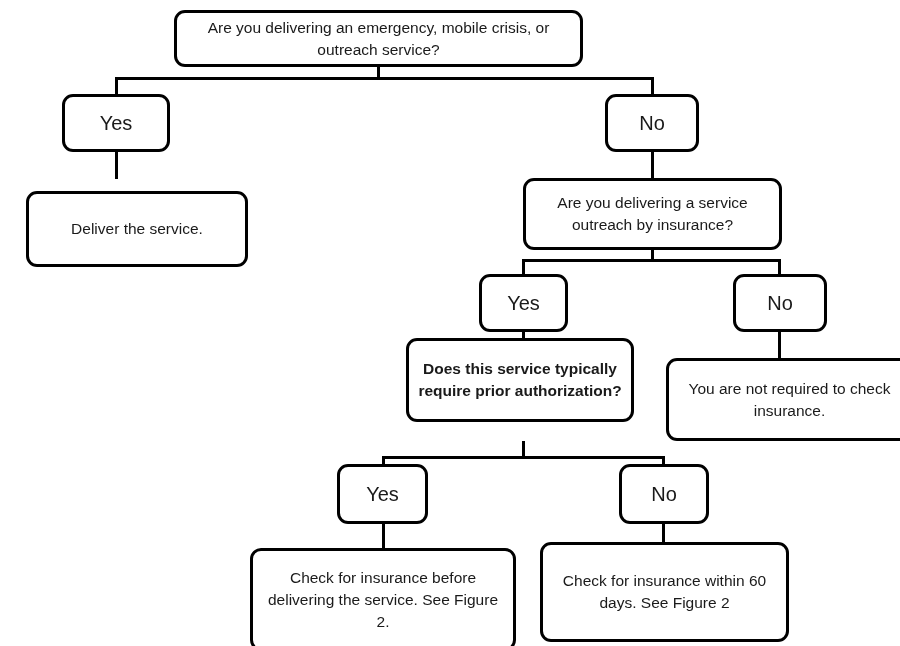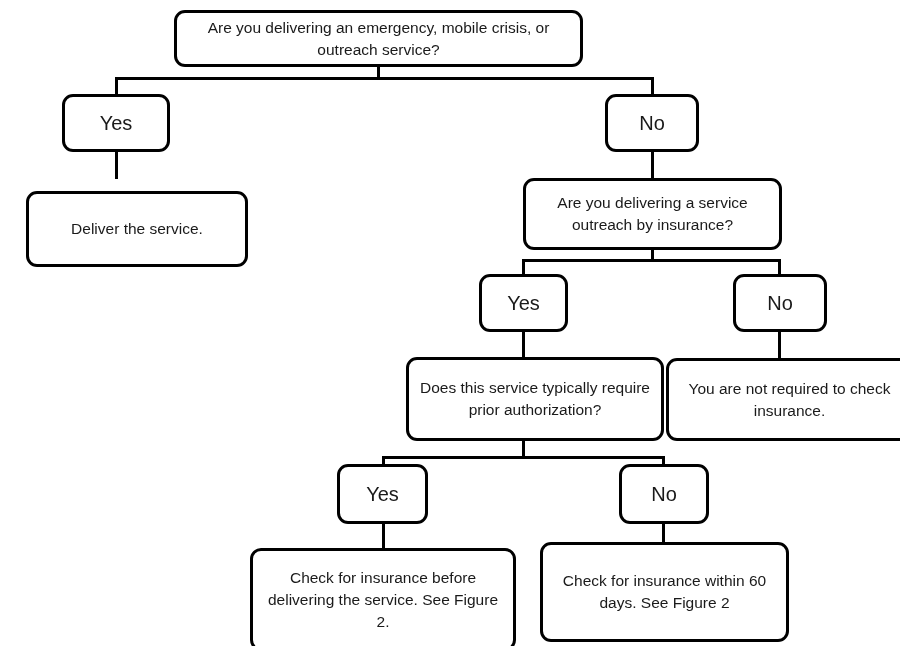--- a/index.html
+++ b/index.html
@@ -96,21 +96,21 @@
     <span class="label">Yes</span>
   </div>
 
   <div class="node decision-label" style="left:733px; top:274px; width:94px; height:58px;">
     <span class="label">No</span>
   </div>
 
   <div class="edge v" style="left:522px; top:332px; height:26px;"></div>
   <div class="edge v" style="left:778px; top:332px; height:26px;"></div>
 
-  <div class="node" style="left:406px; top:357px; width:258px; height:84px;">
+  <div class="node" style="left:406px; top:338px; width:228px; height:84px;font-weight:bold;">
     <span class="label">Does this service typically require prior authorization?</span>
   </div>
 
   <div class="node" style="left:666px; top:358px; width:247px; height:83px;">
     <span class="label">You are not required to check insurance.</span>
   </div>
 
   <div class="edge v" style="left:522px; top:441px; height:16px;"></div>
 
   <div class="edge h" style="left:382px; top:456px; width:283px;"></div>

